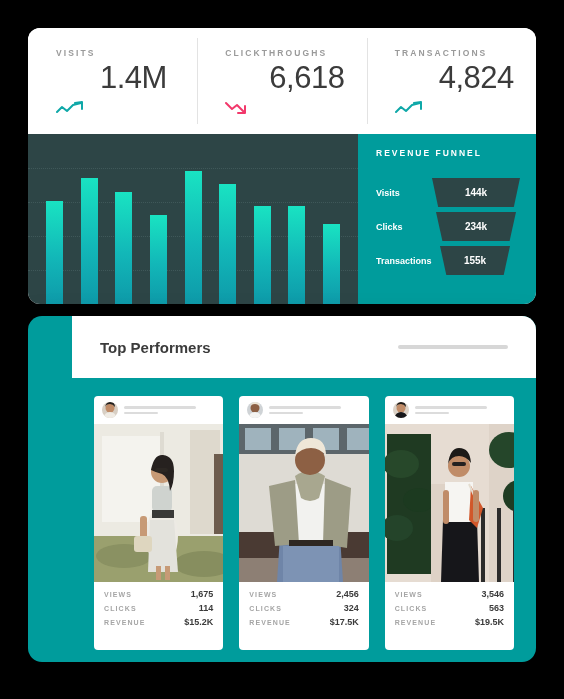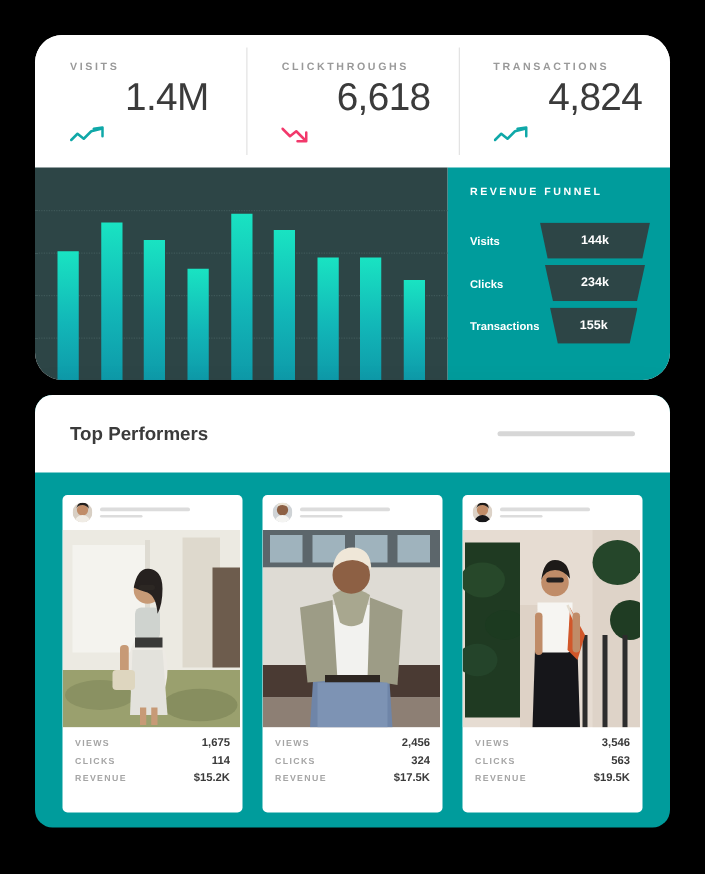--- a/index.html
+++ b/index.html
@@ -9,21 +9,21 @@
     font-family: "Liberation Sans", sans-serif;
     overflow: hidden;
   }
   .stage { position: relative; width: 564px; height: 699px; background: #000; }
 
   
   .panel-top {
     position: absolute; left: 28px; top: 28px;
     width: 508px; height: 276px;
     background: #ffffff;
-    border-radius: 22px;
+    border-radius: 12px;
     overflow: hidden;
     box-shadow: 0 18px 34px rgba(0,0,0,0.55);
   }
   .stats-row { display: flex; height: 106px; background:#fff; }
   .stat {
     flex: 1; padding: 20px 0 0 28px; position: relative;
   }
   .stat + .stat::before {
     content:""; position:absolute; left:0; top:10px; bottom:10px;
     width:1px; background:#e3e3e3;
@@ -85,20 +85,21 @@
     font-size: 10px; color: #fff; font-weight: 700;
   }
 
   
   .panel-bottom {
     position: absolute; left: 28px; top: 316px;
     width: 508px; height: 346px;
     border-radius: 14px; overflow: hidden;
     box-shadow: 0 18px 34px rgba(0,0,0,0.55);
     background: #009c9c;
+    padding-left: 44px;
   }
   .bottom-head {
     height: 62px; background: #fff;
     display: flex; align-items: center;
     padding: 0 28px; justify-content: space-between;
   }
   .bottom-title {
     font-size: 15px; font-weight: 700; color: #3b3b3b;
   }
   .head-placeholder {

